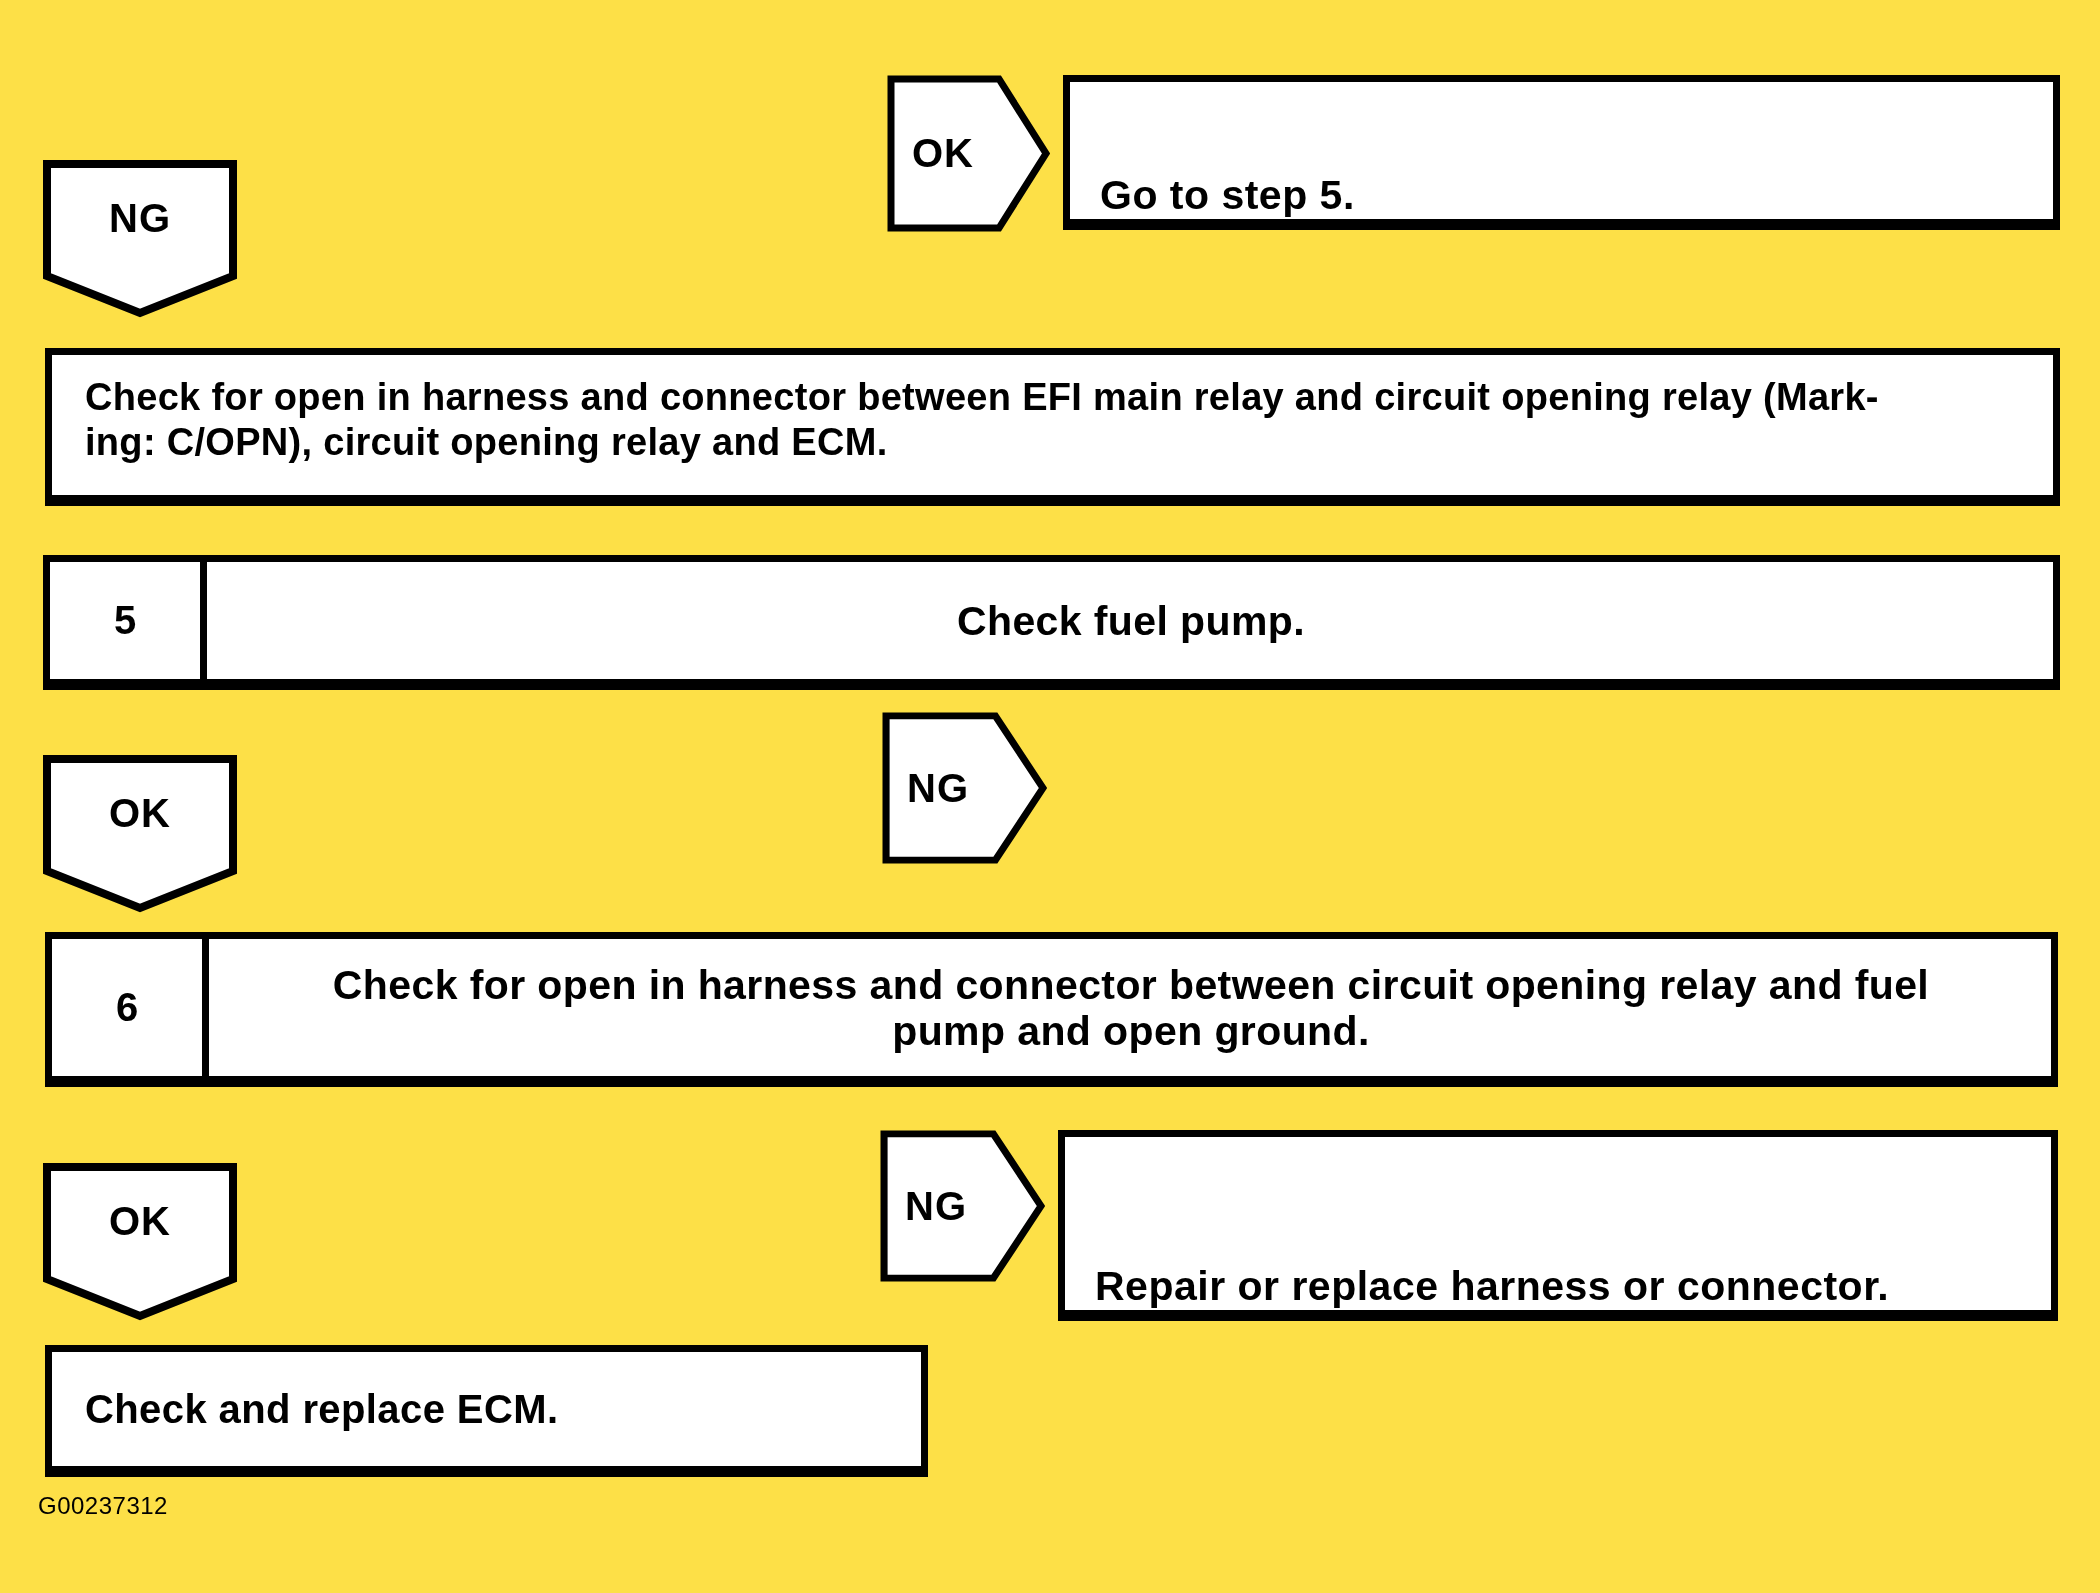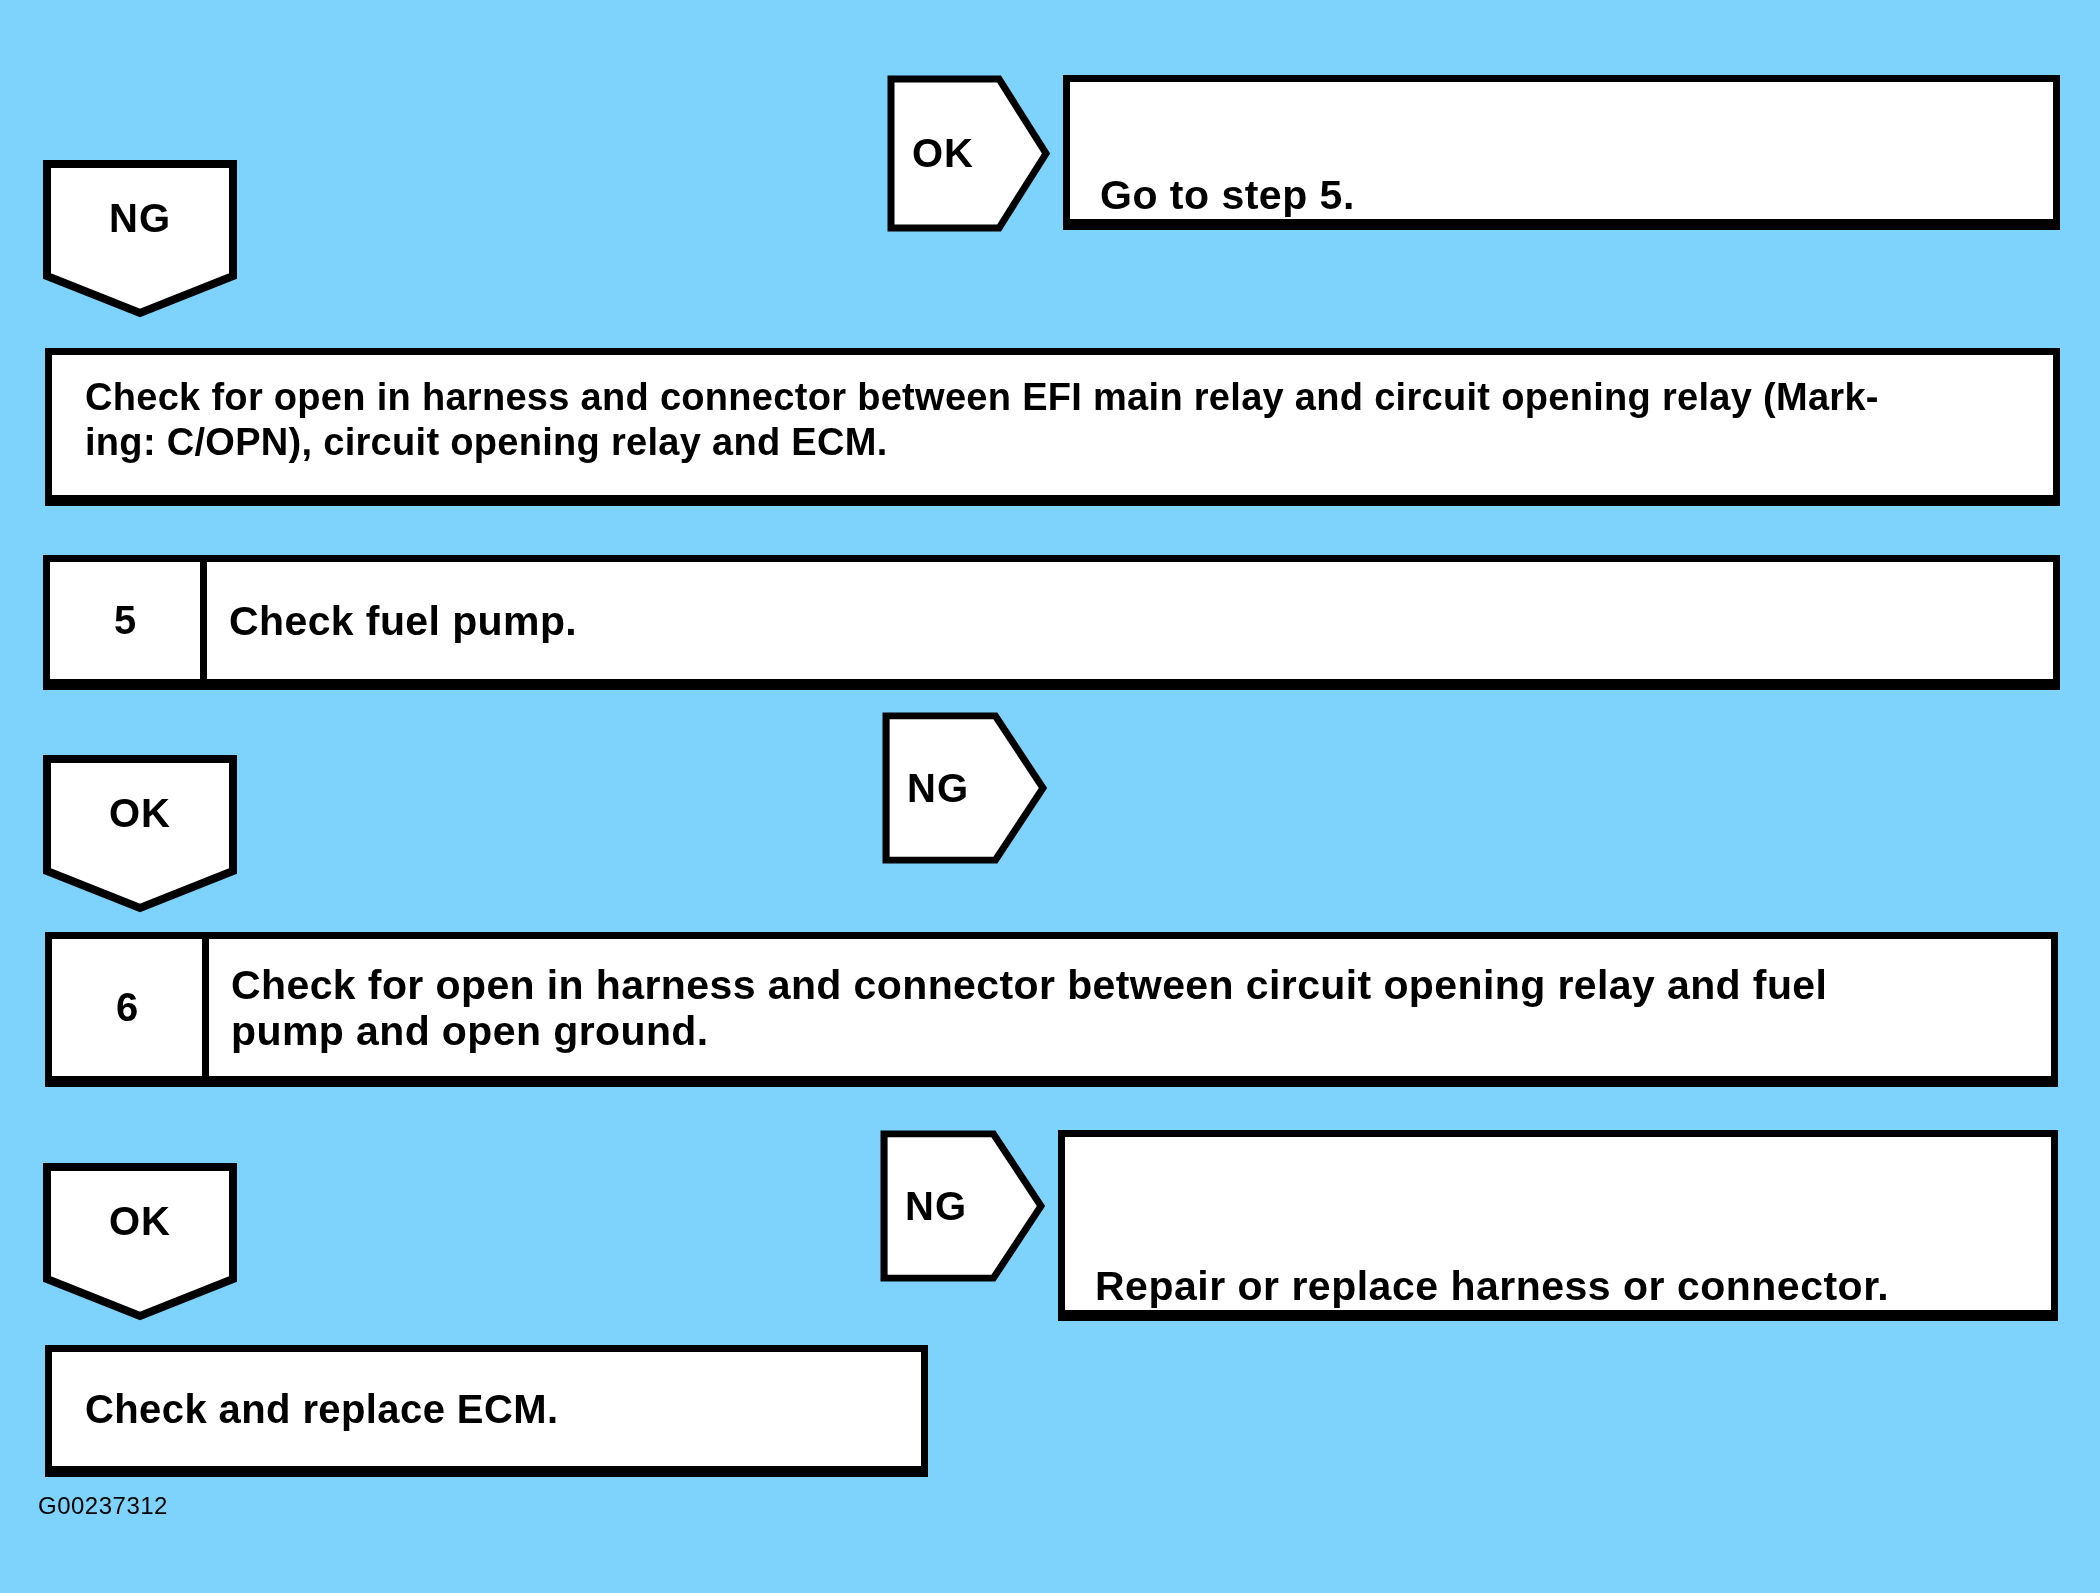--- a/index.html
+++ b/index.html
@@ -1,20 +1,20 @@
 <!DOCTYPE html>
 <html><head>
 <meta charset="utf-8">
 <style>
   html, body { margin: 0; padding: 0; background: #ffffff; }
   .canvas {
     position: relative;
     width: 2100px;
     height: 1593px;
-    background: #7dd3fc;
+    background: #fde047;
     color: #000000;
     font-family: "Liberation Sans", sans-serif;
     overflow: hidden;
   }
   .box {
     position: absolute;
     box-sizing: border-box;
     background: #ffffff;
     border: 7px solid #000000;
     border-bottom-width: 11px;
@@ -49,20 +49,21 @@
     font-size: 40px;
   }
   .step-text {
     flex: 1 1 auto;
     display: flex;
     flex-direction: column;
     justify-content: center;
     padding: 0 20px 0 22px;
     line-height: 46px;
     letter-spacing: 0.4px;
+    text-align: center;
   }
   .final-box {
     display: flex;
     align-items: center;
     padding-left: 33px;
     font-weight: bold;
     font-size: 40px;
     letter-spacing: 0.4px;
   }
   .pent {

